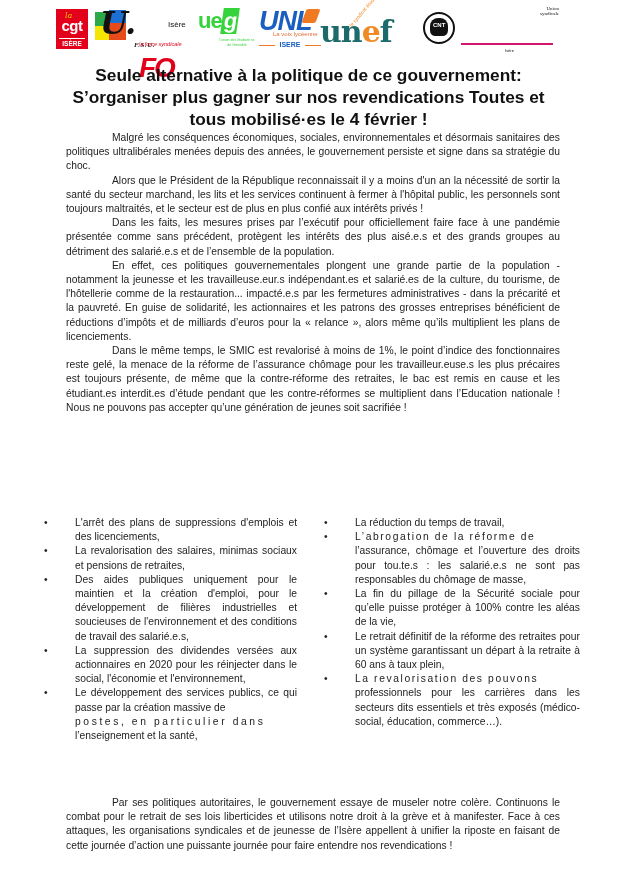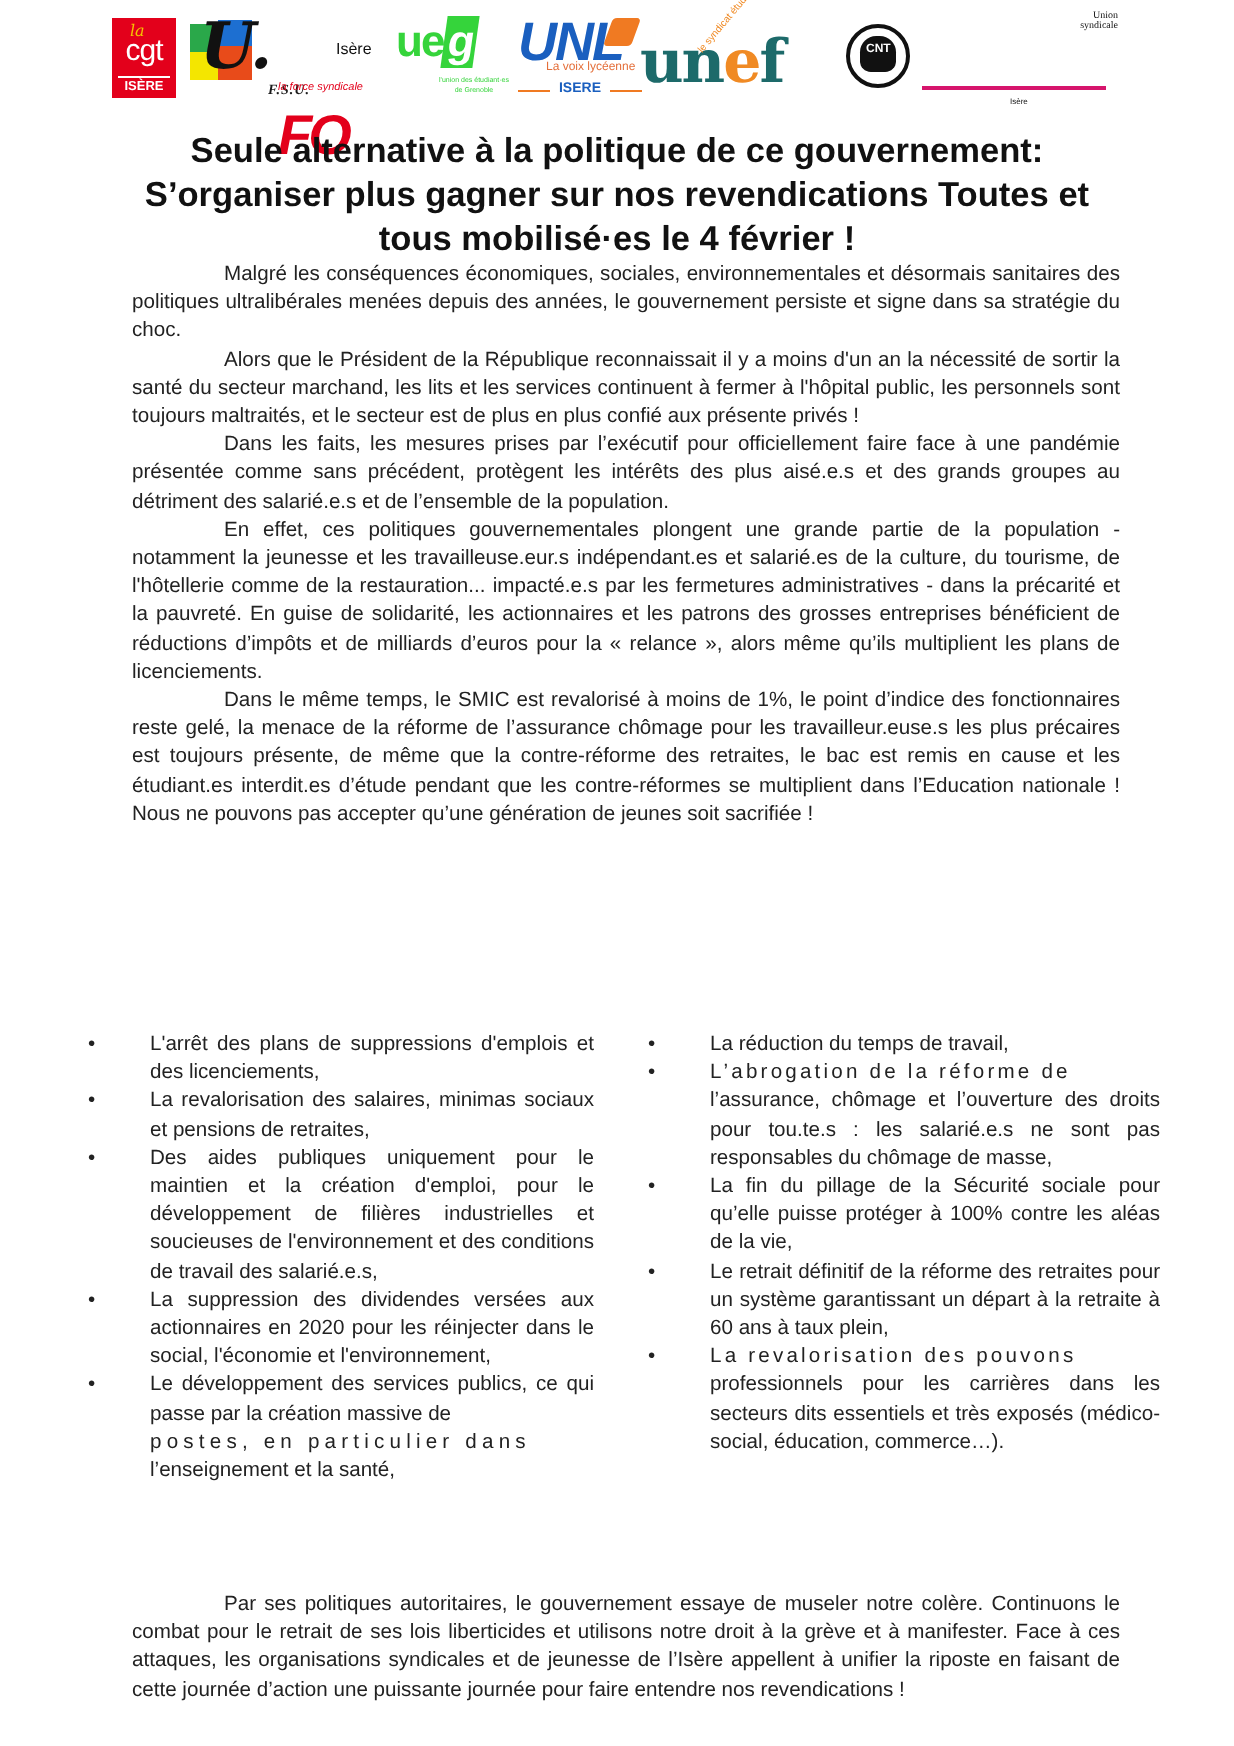--- a/index.html
+++ b/index.html
@@ -5,21 +5,21 @@
   html, body { margin: 0; padding: 0; background: #ffffff; }
   body { width: 617px; height: 873px; position: relative; overflow: hidden;
          font-family: "Liberation Sans", "DejaVu Sans", sans-serif; color: #1a1a1a; }
 
   .logos { position: absolute; left: 56px; top: 6px; width: 510px; height: 46px; }
   .logo { position: absolute; top: 0; height: 46px; }
 
   
   .cgt { left: 0; width: 32px; top: 3px; height: 40px; background: #e3001b; color: #fff; text-align: center; }
   .cgt .la { position: absolute; left: 9px; top: 2px; font-size: 8px; font-style: italic; color: #f5c200; font-family: "DejaVu Serif", serif; }
-  .cgt .main { position: absolute; left: 0; right: 0; top: 8px; font-size: 15px; font-weight: normal; letter-spacing: -0.5px; }
+  .cgt .main { position: absolute; left: 0; right: 0; top: 8px; font-size: 15px; font-weight: bold; letter-spacing: -0.5px; }
   .cgt .line { position: absolute; left: 3px; right: 3px; top: 29px; height: 1px; background: #ffffff; }
   .cgt .sub { position: absolute; left: 0; right: 0; top: 31px; font-size: 6.5px; font-weight: bold; }
 
   
   .fsu { left: 38px; width: 36px; }
   .fsu .blk1 { position: absolute; left: 1px; top: 6px; width: 15px; height: 15px; background: #2aa84a; }
   .fsu .blk2 { position: absolute; left: 15px; top: 4px; width: 17px; height: 14px; background: #1d6fd1; }
   .fsu .blk3 { position: absolute; left: 1px; top: 20px; width: 15px; height: 14px; background: #f4e600; }
   .fsu .blk4 { position: absolute; left: 15px; top: 17px; width: 17px; height: 17px; background: #e84b1a; }
   .fsu .u { position: absolute; left: 6px; top: -2px; font-size: 32px; font-weight: bold; font-style: italic; color: #111; font-family: "DejaVu Serif", serif; }
@@ -135,21 +135,21 @@
 </div>
 
 <div class="title">
   <div>Seule alternative à la politique de ce gouvernement:</div>
   <div>S’organiser plus gagner sur nos revendications Toutes et</div>
   <div>tous mobilisé·es le 4 février !</div>
 </div>
 
 <div class="body">
   <p>Malgré les conséquences économiques, sociales, environnementales et désormais sanitaires des politiques ultralibérales menées depuis des années, le gouvernement persiste et signe dans sa stratégie du choc.</p>
-  <p>Alors que le Président de la République reconnaissait il y a moins d'un an la nécessité de sortir la santé du secteur marchand, les lits et les services continuent à fermer à l'hôpital public, les personnels sont toujours maltraités, et le secteur est de plus en plus confié aux présente privés !</p>
+  <p>Alors que le Président de la République reconnaissait il y a moins d'un an la nécessité de sortir la santé du secteur marchand, les lits et les services continuent à fermer à l'hôpital public, les personnels sont toujours maltraités, et le secteur est de plus en plus confié aux intérêts privés !</p>
   <p>Dans les faits, les mesures prises par l’exécutif pour officiellement faire face à une pandémie présentée comme sans précédent, protègent les intérêts des plus aisé.e.s et des grands groupes au détriment des salarié.e.s et de l’ensemble de la population.</p>
   <p>En effet, ces politiques gouvernementales plongent une grande partie de la population - notamment la jeunesse et les travailleuse.eur.s indépendant.es et salarié.es de la culture, du tourisme, de l'hôtellerie comme de la restauration... impacté.e.s par les fermetures administratives - dans la précarité et la pauvreté. En guise de solidarité, les actionnaires et les patrons des grosses entreprises bénéficient de réductions d’impôts et de milliards d’euros pour la « relance », alors même qu’ils multiplient les plans de licenciements.</p>
   <p>Dans le même temps, le SMIC est revalorisé à moins de 1%, le point d’indice des fonctionnaires reste gelé, la menace de la réforme de l’assurance chômage pour les travailleur.euse.s les plus précaires est toujours présente, de même que la contre-réforme des retraites, le bac est remis en cause et les étudiant.es interdit.es d’étude pendant que les contre-réformes se multiplient dans l’Education nationale ! Nous ne pouvons pas accepter qu’une génération de jeunes soit sacrifiée !</p>
 </div>
 
 <ul class="list list-left">
   <li><span class="bullet">•</span><span>L'arrêt des plans de suppressions d'emplois et des licenciements,</span></li>
   <li><span class="bullet">•</span><span>La revalorisation des salaires, minimas sociaux et pensions de retraites,</span></li>
   <li><span class="bullet">•</span><span>Des aides publiques uniquement pour le maintien et la création d'emploi, pour le développement de filières industrielles et soucieuses de l'environnement et des conditions de travail des salarié.e.s,</span></li>
   <li><span class="bullet">•</span><span>La suppression des dividendes versées aux actionnaires en 2020 pour les réinjecter dans le social, l'économie et l'environnement,</span></li>

